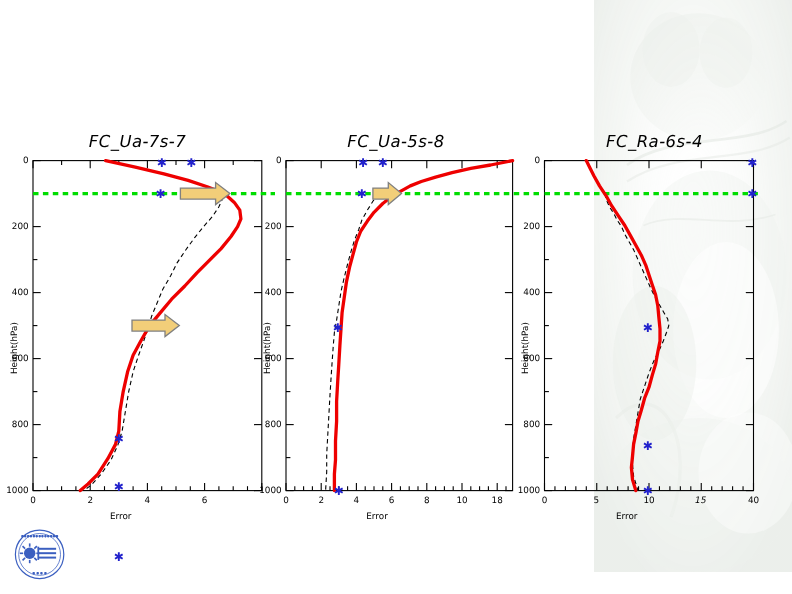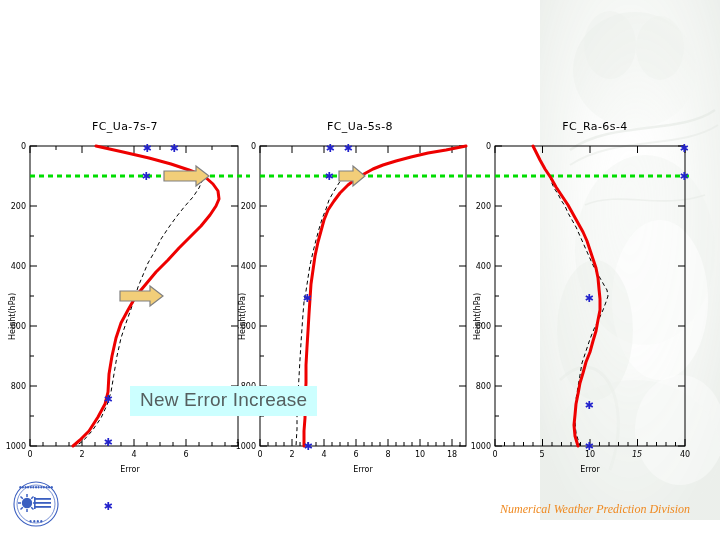--- a/index.html
+++ b/index.html
@@ -19,29 +19,30 @@
     width:180px;height:520px;
     opacity:.30;
     pointer-events:none;
   }
 
   
   .panel{position:absolute;}
   .chart-title{
     position:absolute;
     text-align:center;
-    font-size:11px;
+    font-size:15px;
     color:#000;
     letter-spacing:.4px;
     white-space:nowrap;
     font-family:"DejaVu Sans", sans-serif;
+    font-style:italic;
   }
   .axis-label-x{
     position:absolute;
-    text-align:center;
+    text-align:left;
     font-size:8px;color:#000;
     white-space:nowrap;
   }
   .axis-label-y{
     position:absolute;
     font-size:8px;color:#000;
     white-space:nowrap;
     transform:rotate(-90deg);
     transform-origin:left top;
   }
@@ -398,23 +399,21 @@
     <div class="tick-x" style="left:20px;top:340px;">0</div>
     <div class="tick-x" style="left:67px;top:340px;">5</div>
     <div class="tick-x" style="left:115px;top:340px;">10</div>
     <div class="tick-x" style="left:162px;top:340px;font-style:italic;">15</div>
     <div class="tick-x" style="left:210px;top:340px;">40</div>
 
     <div class="axis-label-x" style="left:85px;top:355px;width:60px;">Error</div>
     <div class="axis-label-y" style="left:-2px;top:230px;">Height(hPa)</div>
   </div>
 
-  <div class="callout" style="left:130px;top:386px;">New Error Increase</div>
-
-  <div class="footer-text" style="left:500px;top:502px;">Numerical Weather Prediction Division</div>
+
 
   <svg class="logo" style="left:8px;top:478px;width:56px;height:56px;" viewBox="0 0 56 56">
     <circle cx="28" cy="26" r="22" fill="none" stroke="#3b5fc0" stroke-width="1.1"></circle>
     <circle cx="28" cy="26" r="19" fill="none" stroke="#3b5fc0" stroke-width=".7"></circle>
     <g fill="#3b5fc0">
       <circle cx="19" cy="25" r="5.2"></circle>
       <g stroke="#3b5fc0" stroke-width="1.5">
         <line x1="19" y1="16" x2="19" y2="19"></line>
         <line x1="19" y1="31" x2="19" y2="34"></line>
         <line x1="10" y1="25" x2="13" y2="25"></line>

